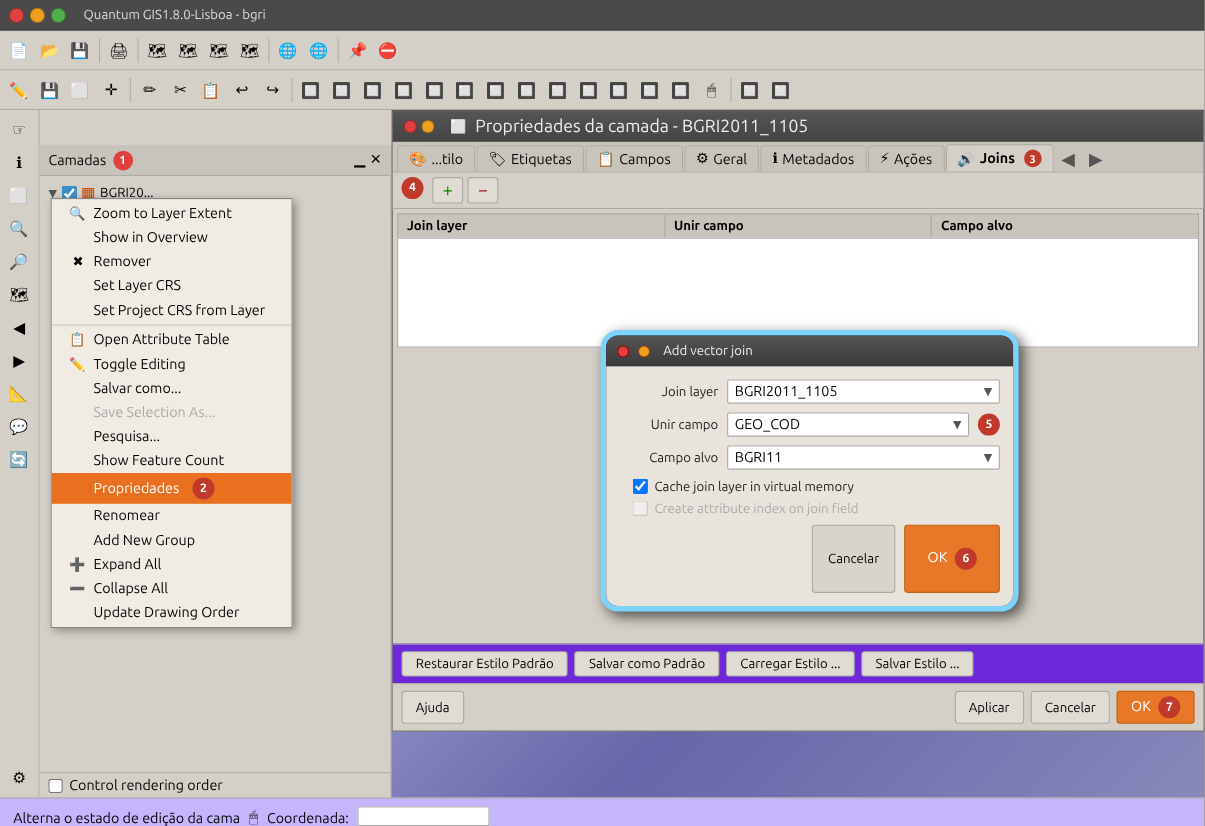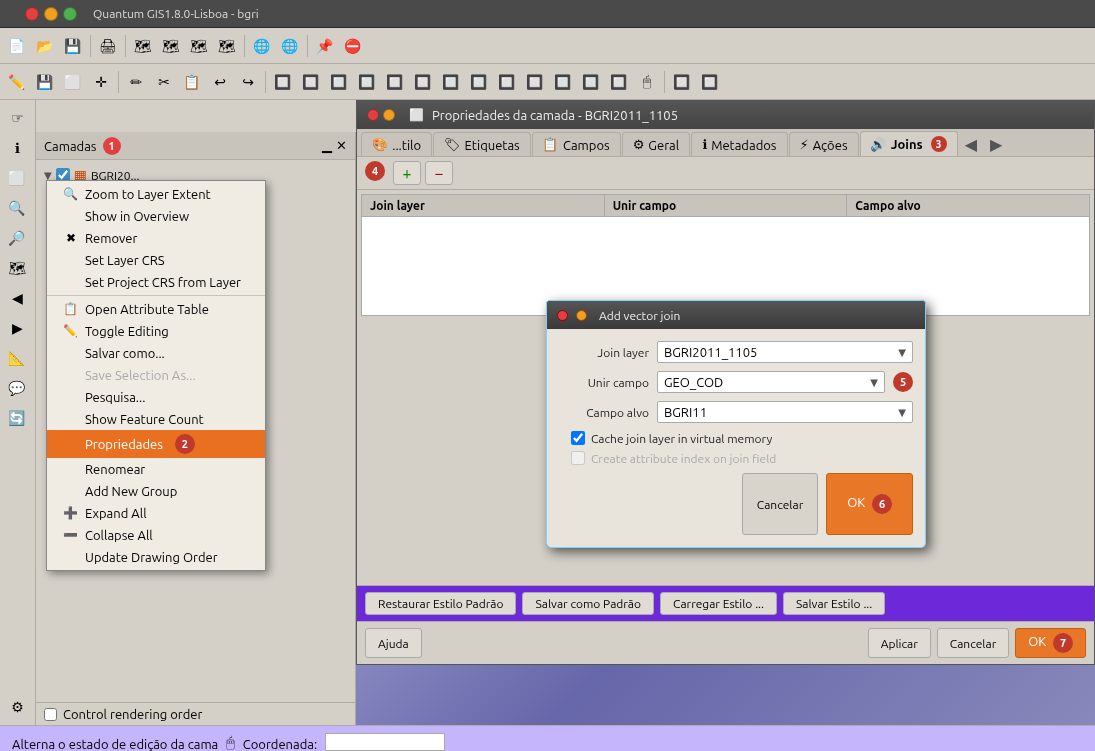--- a/index.html
+++ b/index.html
@@ -4,21 +4,21 @@
   <style>
     * { box-sizing: border-box; margin: 0; padding: 0; font-family: 'Ubuntu', 'DejaVu Sans', sans-serif; font-size: 13px; }
     body { width: 1095px; height: 751px; overflow: hidden; background: #3c3c3c; }
 
     
     .titlebar {
       background: #4a4a4a;
       height: 28px;
       display: flex;
       align-items: center;
-      padding: 0 25px;
+      padding: 0 8px;
       gap: 8px;
       border-bottom: 1px solid #2a2a2a;
     }
     .titlebar-buttons { display: flex; gap: 5px; }
     .tb-btn { width: 14px; height: 14px; border-radius: 50%; border: 1px solid rgba(0,0,0,0.3); cursor: pointer; }
     .tb-close { background: #e04040; }
     .tb-min { background: #f0a020; }
     .tb-max { background: #50b050; }
     .titlebar-title { color: #ddd; font-size: 12px; margin-left: 8px; }
 
@@ -123,21 +123,21 @@
       color: white;
       padding: 5px 10px;
       display: flex;
       align-items: center;
       gap: 8px;
       height: 28px;
     }
     .dialog-tb-btn { width: 12px; height: 12px; border-radius: 50%; border: 1px solid rgba(0,0,0,0.3); }
     .dialog-close { background: #e04040; }
     .dialog-min { background: #f0a020; }
-    .dialog-title { font-size: 13px; color: #eee; }
+    .dialog-title { font-size: 16px; color: #eee; }
 
     .dialog-tabs {
       display: flex;
       background: #c8c4bc;
       border-bottom: 1px solid #b0aca4;
       padding: 2px 4px 0;
       gap: 1px;
       align-items: flex-end;
       overflow: hidden;
     }
@@ -230,24 +230,24 @@
       background: #d4d0c8;
     }
 
     
     .vector-join-dialog {
       position: absolute;
       top: 200px;
       left: 190px;
       width: 380px;
       background: #0f172a;
-      border: 1px solid #7dd3fc;
+      border: 5px solid #7dd3fc;
       box-shadow: 4px 4px 12px rgba(0,0,0,0.6);
       z-index: 200;
-      border-radius: 4px;
+      border-radius: 16px;
       overflow: hidden;
     }
     .vj-titlebar {
       background: linear-gradient(to bottom, #555, #3a3a3a);
       color: white;
       padding: 5px 10px;
       display: flex;
       align-items: center;
       gap: 8px;
       height: 28px;

